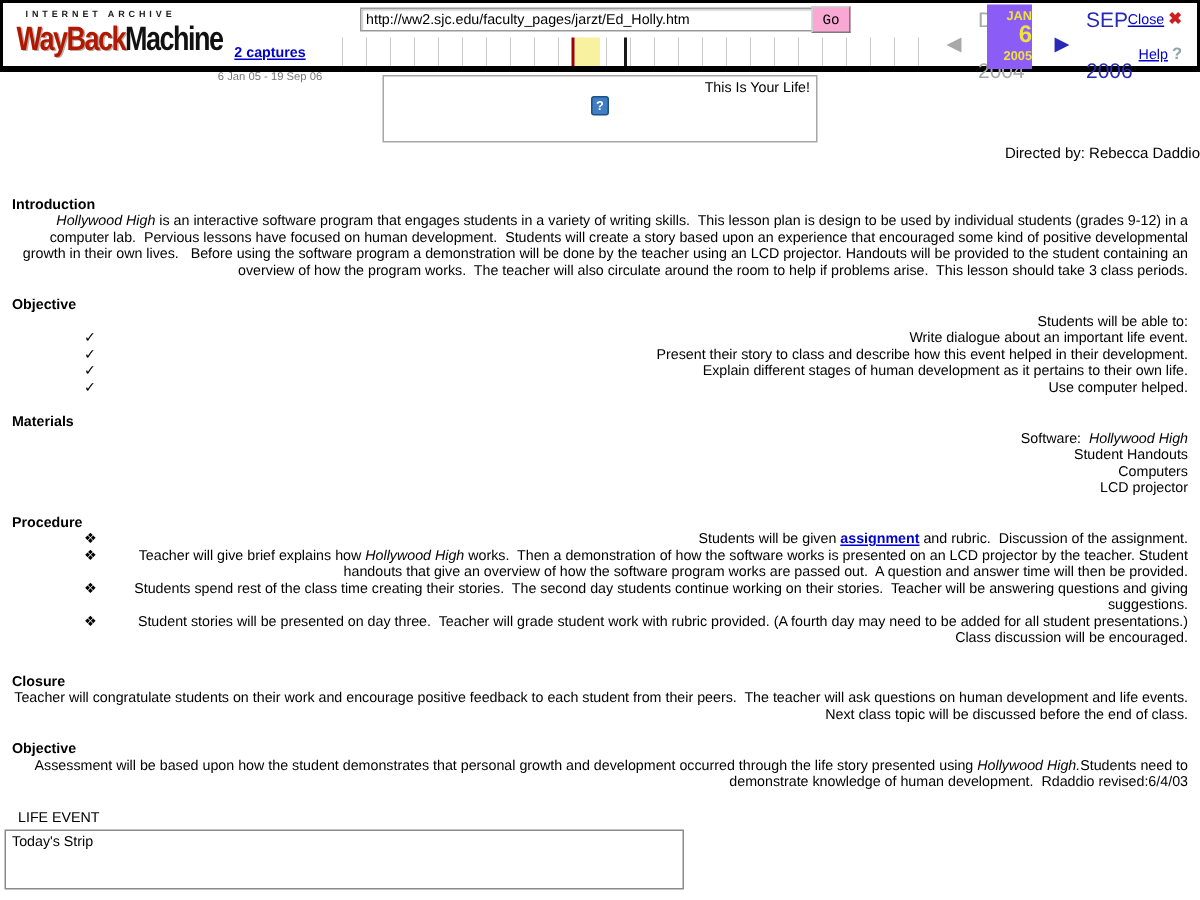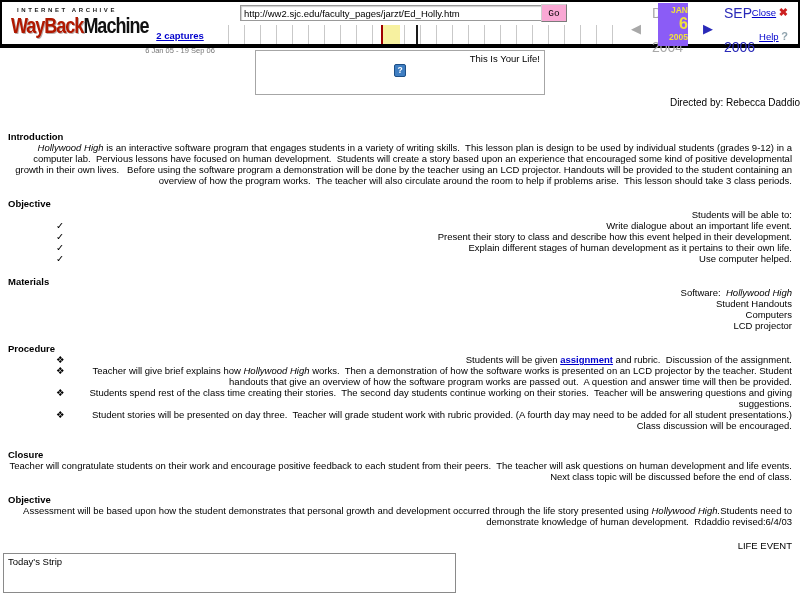--- a/index.html
+++ b/index.html
@@ -58,21 +58,21 @@
     line-height:11px; }
   .directed { text-align:right; font-size:10px; margin-top:2px; }
 
   .main { padding:0 8px; font-size:9.5px; line-height:11px; }
   .main p, .main .line, .li-text, .imgbox .alt { white-space:pre-wrap;text-align:right; }
   .sh { font-weight:bold; }
   .sec { margin-top:12px; }
   .sec-intro { margin-top:23px; }
   .sec-objective { }
   .sec-closure { margin-top:18px; }
-  .sec-life { margin-top:13px;text-align:right; }
+  .sec-life { margin-top:13px; }
   .blist .row { display:flex; }
   .blist .mk-b { flex:0 0 30px; margin-left:48px; }
   .li-text { flex:1 1 auto; }
   a.assign { color:var(--link-blue); font-weight:bold; }
   .life-label { margin-left:4px; }
   .strip-box { margin-left:3px; margin-top:2px; width:453px; height:40px;
     border:1px solid #8a8a8a; padding:2px 4px; font-size:9.5px; }
 </style>
 </head>
 <body>

